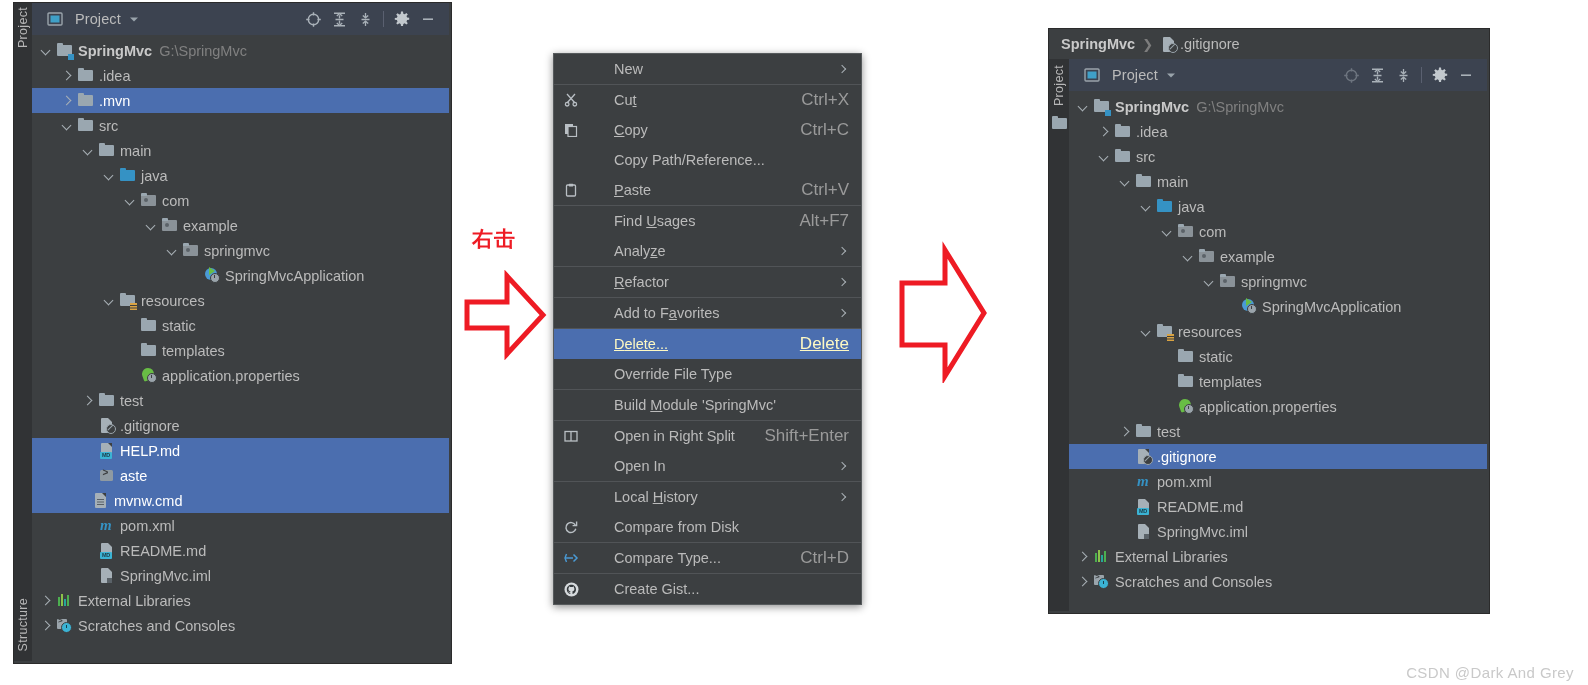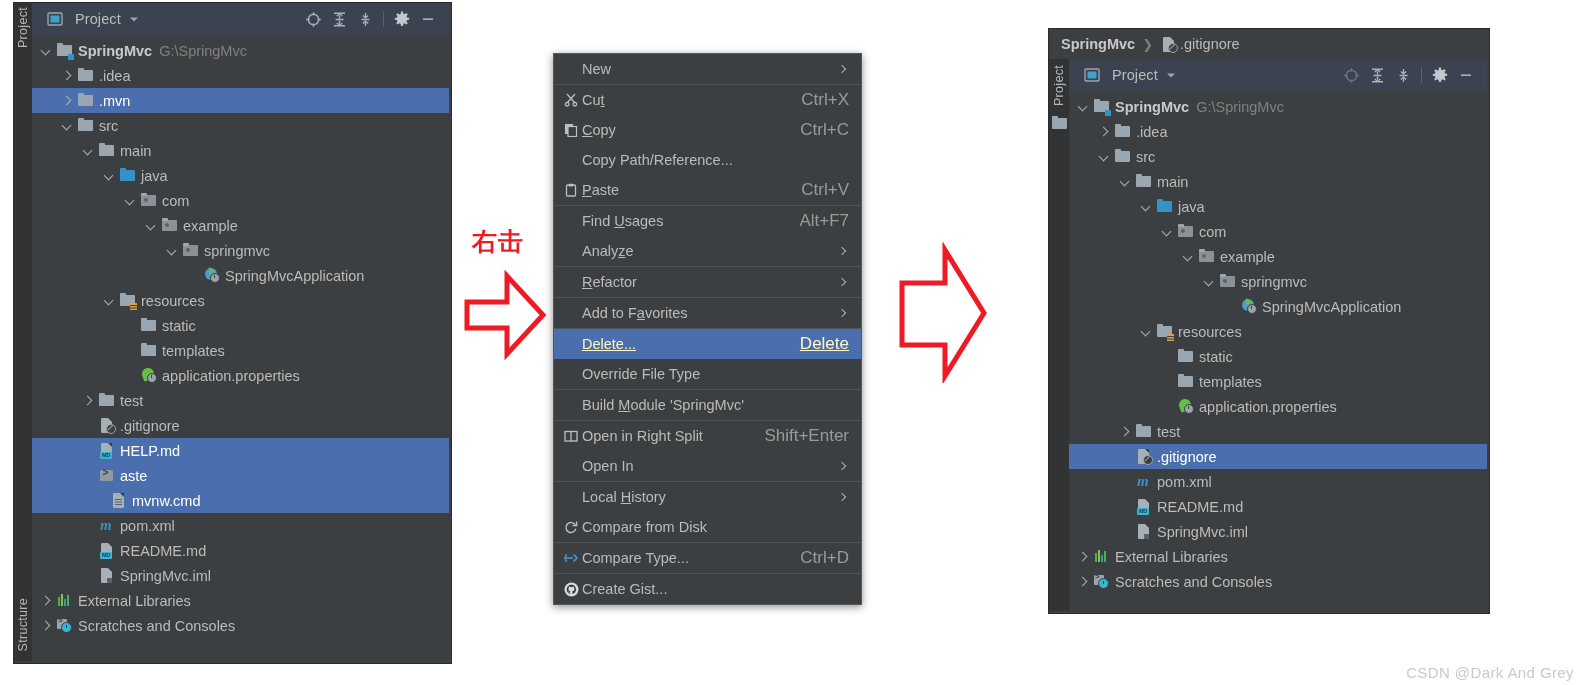--- a/index.html
+++ b/index.html
@@ -94,30 +94,30 @@
 
   
   .menu{
     background:#3c3f41;border:1px solid #565a5c;
     font-size:14.5px;color:#bbbbbb;box-shadow:0 2px 8px rgba(0,0,0,.45);
   }
   .mi{height:30px;display:flex;align-items:center;padding:0 12px 0 6px;box-sizing:border-box;white-space:nowrap;}
   .mi.hl{background:#4b6eaf;}
   .mi.hl .mlabel,.mi.hl .mkey{color:#fef9c3;text-decoration:underline;}
   .mi-ico{width:22px;flex:0 0 22px;display:flex;align-items:center;justify-content:center;}
-  .mlabel{flex:1 1 auto;color:#bbbbbb;}
+  .mlabel{flex:1 1 auto;color:#bbbbbb;margin-left:32px;}
   .mkey{color:#9a9a9a;font-size:17px;margin-left:24px;}
   .chev{width:10px;flex:0 0 10px;position:relative;margin-left:18px;}
   .chev:after{content:"";position:absolute;left:0;top:-3px;width:5px;height:5px;
     border-right:1.5px solid #a9b0b6;border-top:1.5px solid #a9b0b6;transform:rotate(45deg);}
   .msep{height:1px;background:#515457;margin:0;}
   .mn u{text-decoration:underline;}
 
   
-  .cn{color:#ee1b24;font-size:25px;font-family:"DejaVu Sans",sans-serif;font-weight:bold;letter-spacing:1px;}
+  .cn{color:#ee1b24;font-size:21px;font-family:"DejaVu Sans",sans-serif;font-weight:bold;letter-spacing:1px;}
   .watermark{color:#c9c9c9;font-size:15px;letter-spacing:.4px;}
 
   .bread{
     height:30px;background:#3c3f41;display:flex;align-items:center;
     padding-left:12px;box-sizing:border-box;color:#bbbbbb;font-size:14.5px;
   }
   .bread b{font-weight:bold;color:#c9c9c9;}
   .bsep{color:#7d7d7d;margin:0 7px;font-size:13px;}
 </style>
 </head>
@@ -337,21 +337,21 @@
           </span>
           <span class="nm">HELP.md</span>
         </div>
         <div class="row sel" style="padding-left:50px">
           <span class="arrow none"></span>
           <span class="ico">
             <span class="shbox"></span>
           </span>
           <span class="nm">aste</span>
         </div>
-        <div class="row sel" style="padding-left:62px">
+        <div class="row sel" style="padding-left:44px">
           <span class="arrow none"></span>
           <span class="ico">
             <span class="cmdf">
               <i></i>
             </span>
           </span>
           <span class="nm">mvnw.cmd</span>
         </div>
         <div class="row" style="padding-left:50px">
           <span class="arrow none"></span>

